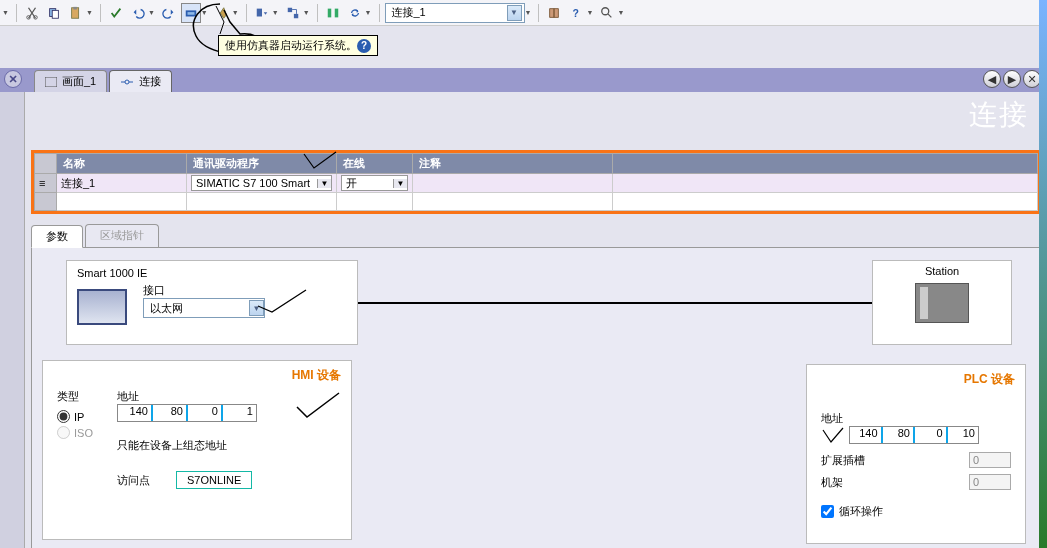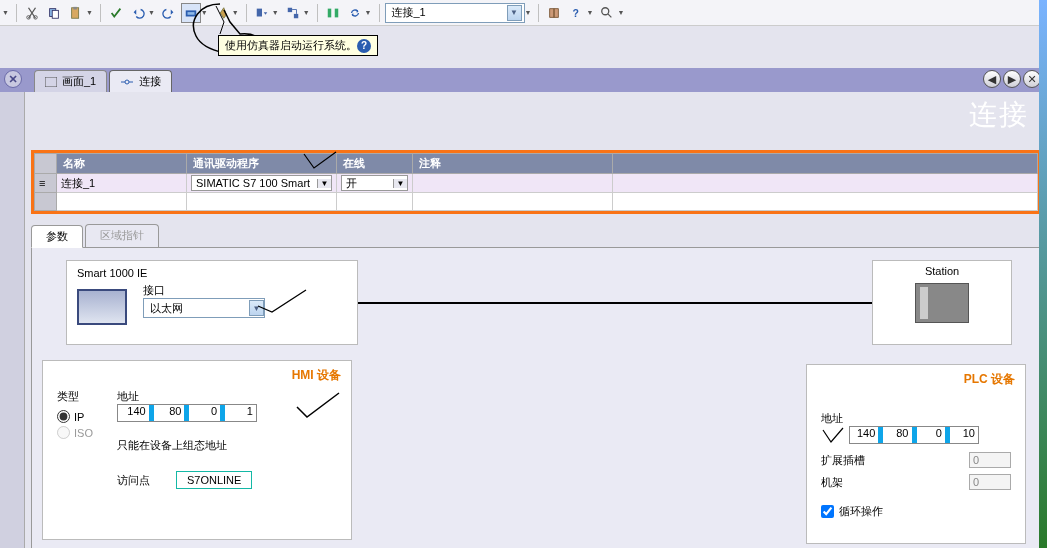--- a/index.html
+++ b/index.html
@@ -48,21 +48,21 @@
     .station-box { position:absolute; right:28px; top:12px; width:140px; height:85px; background:#fff; border:1px solid #bbb; padding:4px; text-align:center;}
     .hline { position:absolute; left:326px; right:168px; top:54px; height:2px; background:#000;}
     .dev-panel { background:#fff; border:1px solid #bbb; position:absolute;}
     .hmi-dev { left:10px; top:112px; width:310px; height:180px; padding:10px 14px;}
     .plc-dev { right:14px; top:116px; width:220px; height:180px; padding:24px 14px;}
     .panel-title { color:#e67700; font-weight:bold; position:absolute; right:10px; top:6px; font-size:12px;}
     .label { font-size:11px; }
     .radio { display:flex; align-items:center; gap:4px; margin:3px 0;}
     .radio input { accent-color:#333; }
     .ip-box { display:flex; border:1px solid #888; height:18px; width:140px; background:#fff;}
-    .ip-box span { flex:1; text-align:right; padding:0 3px; font-size:11px; border-right:5px solid #0ea5e9;}
+    .ip-box span { flex:1; text-align:right; padding:0 3px; font-size:11px; border-right:2px solid #0ea5e9;}
     .ip-box span:last-child { border-right:none;}
     .ro-input { border:1px solid #aaa; background:#f4f4f4; color:#888; font-size:11px; width:42px; height:16px; padding:0 3px;}
     .check { display:flex; align-items:center; gap:5px; margin-top:14px;}
     .hmi-icon { width:50px; height:36px; border:2px solid #3a4a7d; background:linear-gradient(#a8b2d0,#dfe4f0); margin-top:6px;}
     .plc-icon { width:54px; height:40px; margin:6px auto 0; background:#888; border:1px solid #555; position:relative;}
     .plc-icon::before { content:''; position:absolute; left:4px; top:3px; width:8px; height:32px; background:#ccc;}
     .iface-combo { border:1px solid #7f9db9; width:122px; height:20px; display:flex; align-items:center; background:#fff; padding-left:6px; font-size:11px;}
     
     .right-edge { position:absolute; right:0; top:0; width:8px; bottom:0; background:linear-gradient(#7ab3ff,#2a7a2a);}
   </style>

